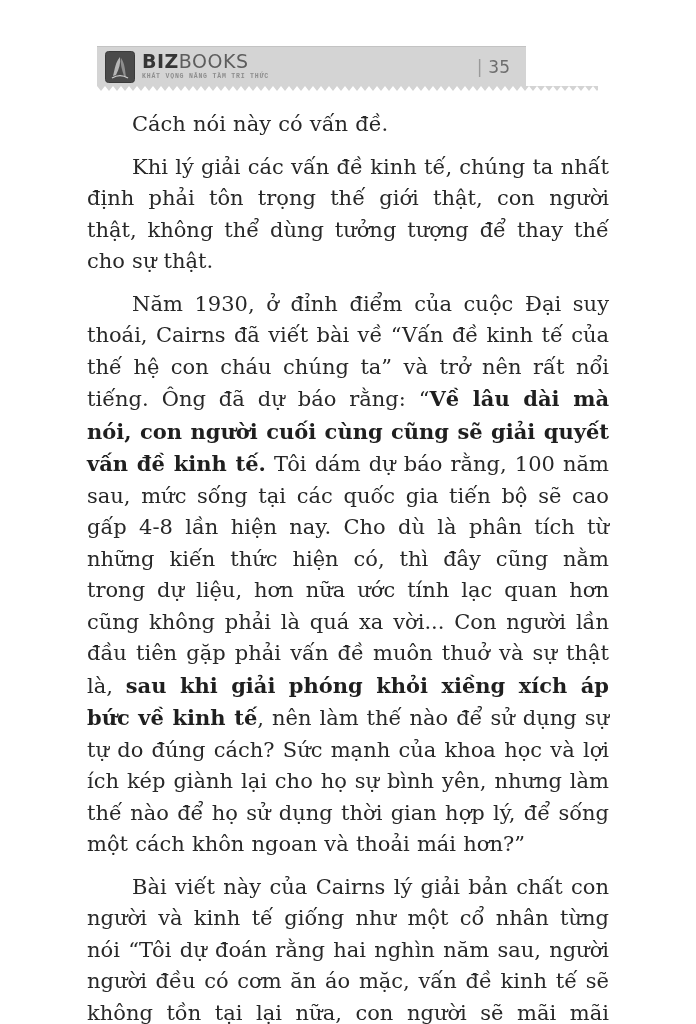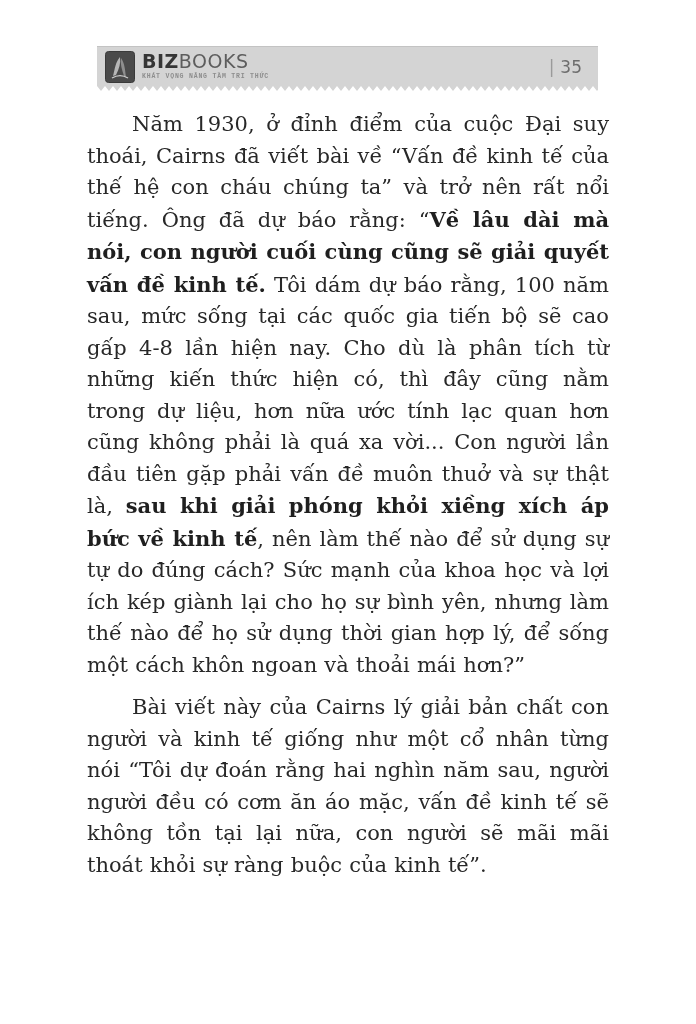--- a/index.html
+++ b/index.html
@@ -14,21 +14,21 @@
     background: #ffffff;
     overflow: hidden;
     font-family: "DejaVu Serif", "Liberation Serif", serif;
   }
 
   
   .band {
     position: absolute;
     left: 97px;
     top: 46px;
-    width: 501px;
+    width: 429px;
     height: 40px;
     background: #d4d4d4;
     border-top: 1px solid #c3c3c3;
     box-sizing: border-box;
     display: flex;
     align-items: center;
     justify-content: space-between;
     padding: 0 16px 0 8px;
   }
   .teeth {
@@ -128,17 +128,19 @@
       <span class="sep">|</span>
       <span>35</span>
     </div>
   </header>
 
   <svg class="teeth" id="teeth" width="501" height="5" xmlns="http://www.w3.org/2000/svg">
       <path d="M0,0 L8,0 L4,5 Z M8,0 L16,0 L12,5 Z M16,0 L24,0 L20,5 Z M24,0 L32,0 L28,5 Z M32,0 L40,0 L36,5 Z M40,0 L48,0 L44,5 Z M48,0 L56,0 L52,5 Z M56,0 L64,0 L60,5 Z M64,0 L72,0 L68,5 Z M72,0 L80,0 L76,5 Z M80,0 L88,0 L84,5 Z M88,0 L96,0 L92,5 Z M96,0 L104,0 L100,5 Z M104,0 L112,0 L108,5 Z M112,0 L120,0 L116,5 Z M120,0 L128,0 L124,5 Z M128,0 L136,0 L132,5 Z M136,0 L144,0 L140,5 Z M144,0 L152,0 L148,5 Z M152,0 L160,0 L156,5 Z M160,0 L168,0 L164,5 Z M168,0 L176,0 L172,5 Z M176,0 L184,0 L180,5 Z M184,0 L192,0 L188,5 Z M192,0 L200,0 L196,5 Z M200,0 L208,0 L204,5 Z M208,0 L216,0 L212,5 Z M216,0 L224,0 L220,5 Z M224,0 L232,0 L228,5 Z M232,0 L240,0 L236,5 Z M240,0 L248,0 L244,5 Z M248,0 L256,0 L252,5 Z M256,0 L264,0 L260,5 Z M264,0 L272,0 L268,5 Z M272,0 L280,0 L276,5 Z M280,0 L288,0 L284,5 Z M288,0 L296,0 L292,5 Z M296,0 L304,0 L300,5 Z M304,0 L312,0 L308,5 Z M312,0 L320,0 L316,5 Z M320,0 L328,0 L324,5 Z M328,0 L336,0 L332,5 Z M336,0 L344,0 L340,5 Z M344,0 L352,0 L348,5 Z M352,0 L360,0 L356,5 Z M360,0 L368,0 L364,5 Z M368,0 L376,0 L372,5 Z M376,0 L384,0 L380,5 Z M384,0 L392,0 L388,5 Z M392,0 L400,0 L396,5 Z M400,0 L408,0 L404,5 Z M408,0 L416,0 L412,5 Z M416,0 L424,0 L420,5 Z M424,0 L432,0 L428,5 Z M432,0 L440,0 L436,5 Z M440,0 L448,0 L444,5 Z M448,0 L456,0 L452,5 Z M456,0 L464,0 L460,5 Z M464,0 L472,0 L468,5 Z M472,0 L480,0 L476,5 Z M480,0 L488,0 L484,5 Z M488,0 L496,0 L492,5 Z M496,0 L504,0 L500,5 Z " fill="#d4d4d4"></path>
     </svg>
 
   <main class="content" id="paragraphs">
+      <p><span>Cách nói này có vấn đề.</span></p>
+      <p><span>Khi lý giải các vấn đề kinh tế, chúng ta nhất định phải tôn trọng thế giới thật, con người thật, không thể dùng tưởng tượng để thay thế cho sự thật.</span></p>
       <p><span>Năm 1930, ở đỉnh điểm của cuộc Đại suy thoái, Cairns đã viết bài về “Vấn đề kinh tế của thế hệ con cháu chúng ta” và trở nên rất nổi tiếng. Ông đã dự báo rằng: “</span><b>Về lâu dài mà nói, con người cuối cùng cũng sẽ giải quyết vấn đề kinh tế.</b><span> Tôi dám dự báo rằng, 100 năm sau, mức sống tại các quốc gia tiến bộ sẽ cao gấp 4-8 lần hiện nay. Cho dù là phân tích từ những kiến thức hiện có, thì đây cũng nằm trong dự liệu, hơn nữa ước tính lạc quan hơn cũng không phải là quá xa vời... Con người lần đầu tiên gặp phải vấn đề muôn thuở và sự thật là, </span><b>sau khi giải phóng khỏi xiềng xích áp bức về kinh tế</b><span>, nên làm thế nào để sử dụng sự tự do đúng cách? Sức mạnh của khoa học và lợi ích kép giành lại cho họ sự bình yên, nhưng làm thế nào để họ sử dụng thời gian hợp lý, để sống một cách khôn ngoan và thoải mái hơn?”</span></p>
       <p><span>Bài viết này của Cairns lý giải bản chất con người và kinh tế giống như một cổ nhân từng nói “Tôi dự đoán rằng hai nghìn năm sau, người người đều có cơm ăn áo mặc, vấn đề kinh tế sẽ không tồn tại lại nữa, con người sẽ mãi mãi thoát khỏi sự ràng buộc của kinh tế”.</span></p>
     </main>
 
 </div>
 
 </body></html>

